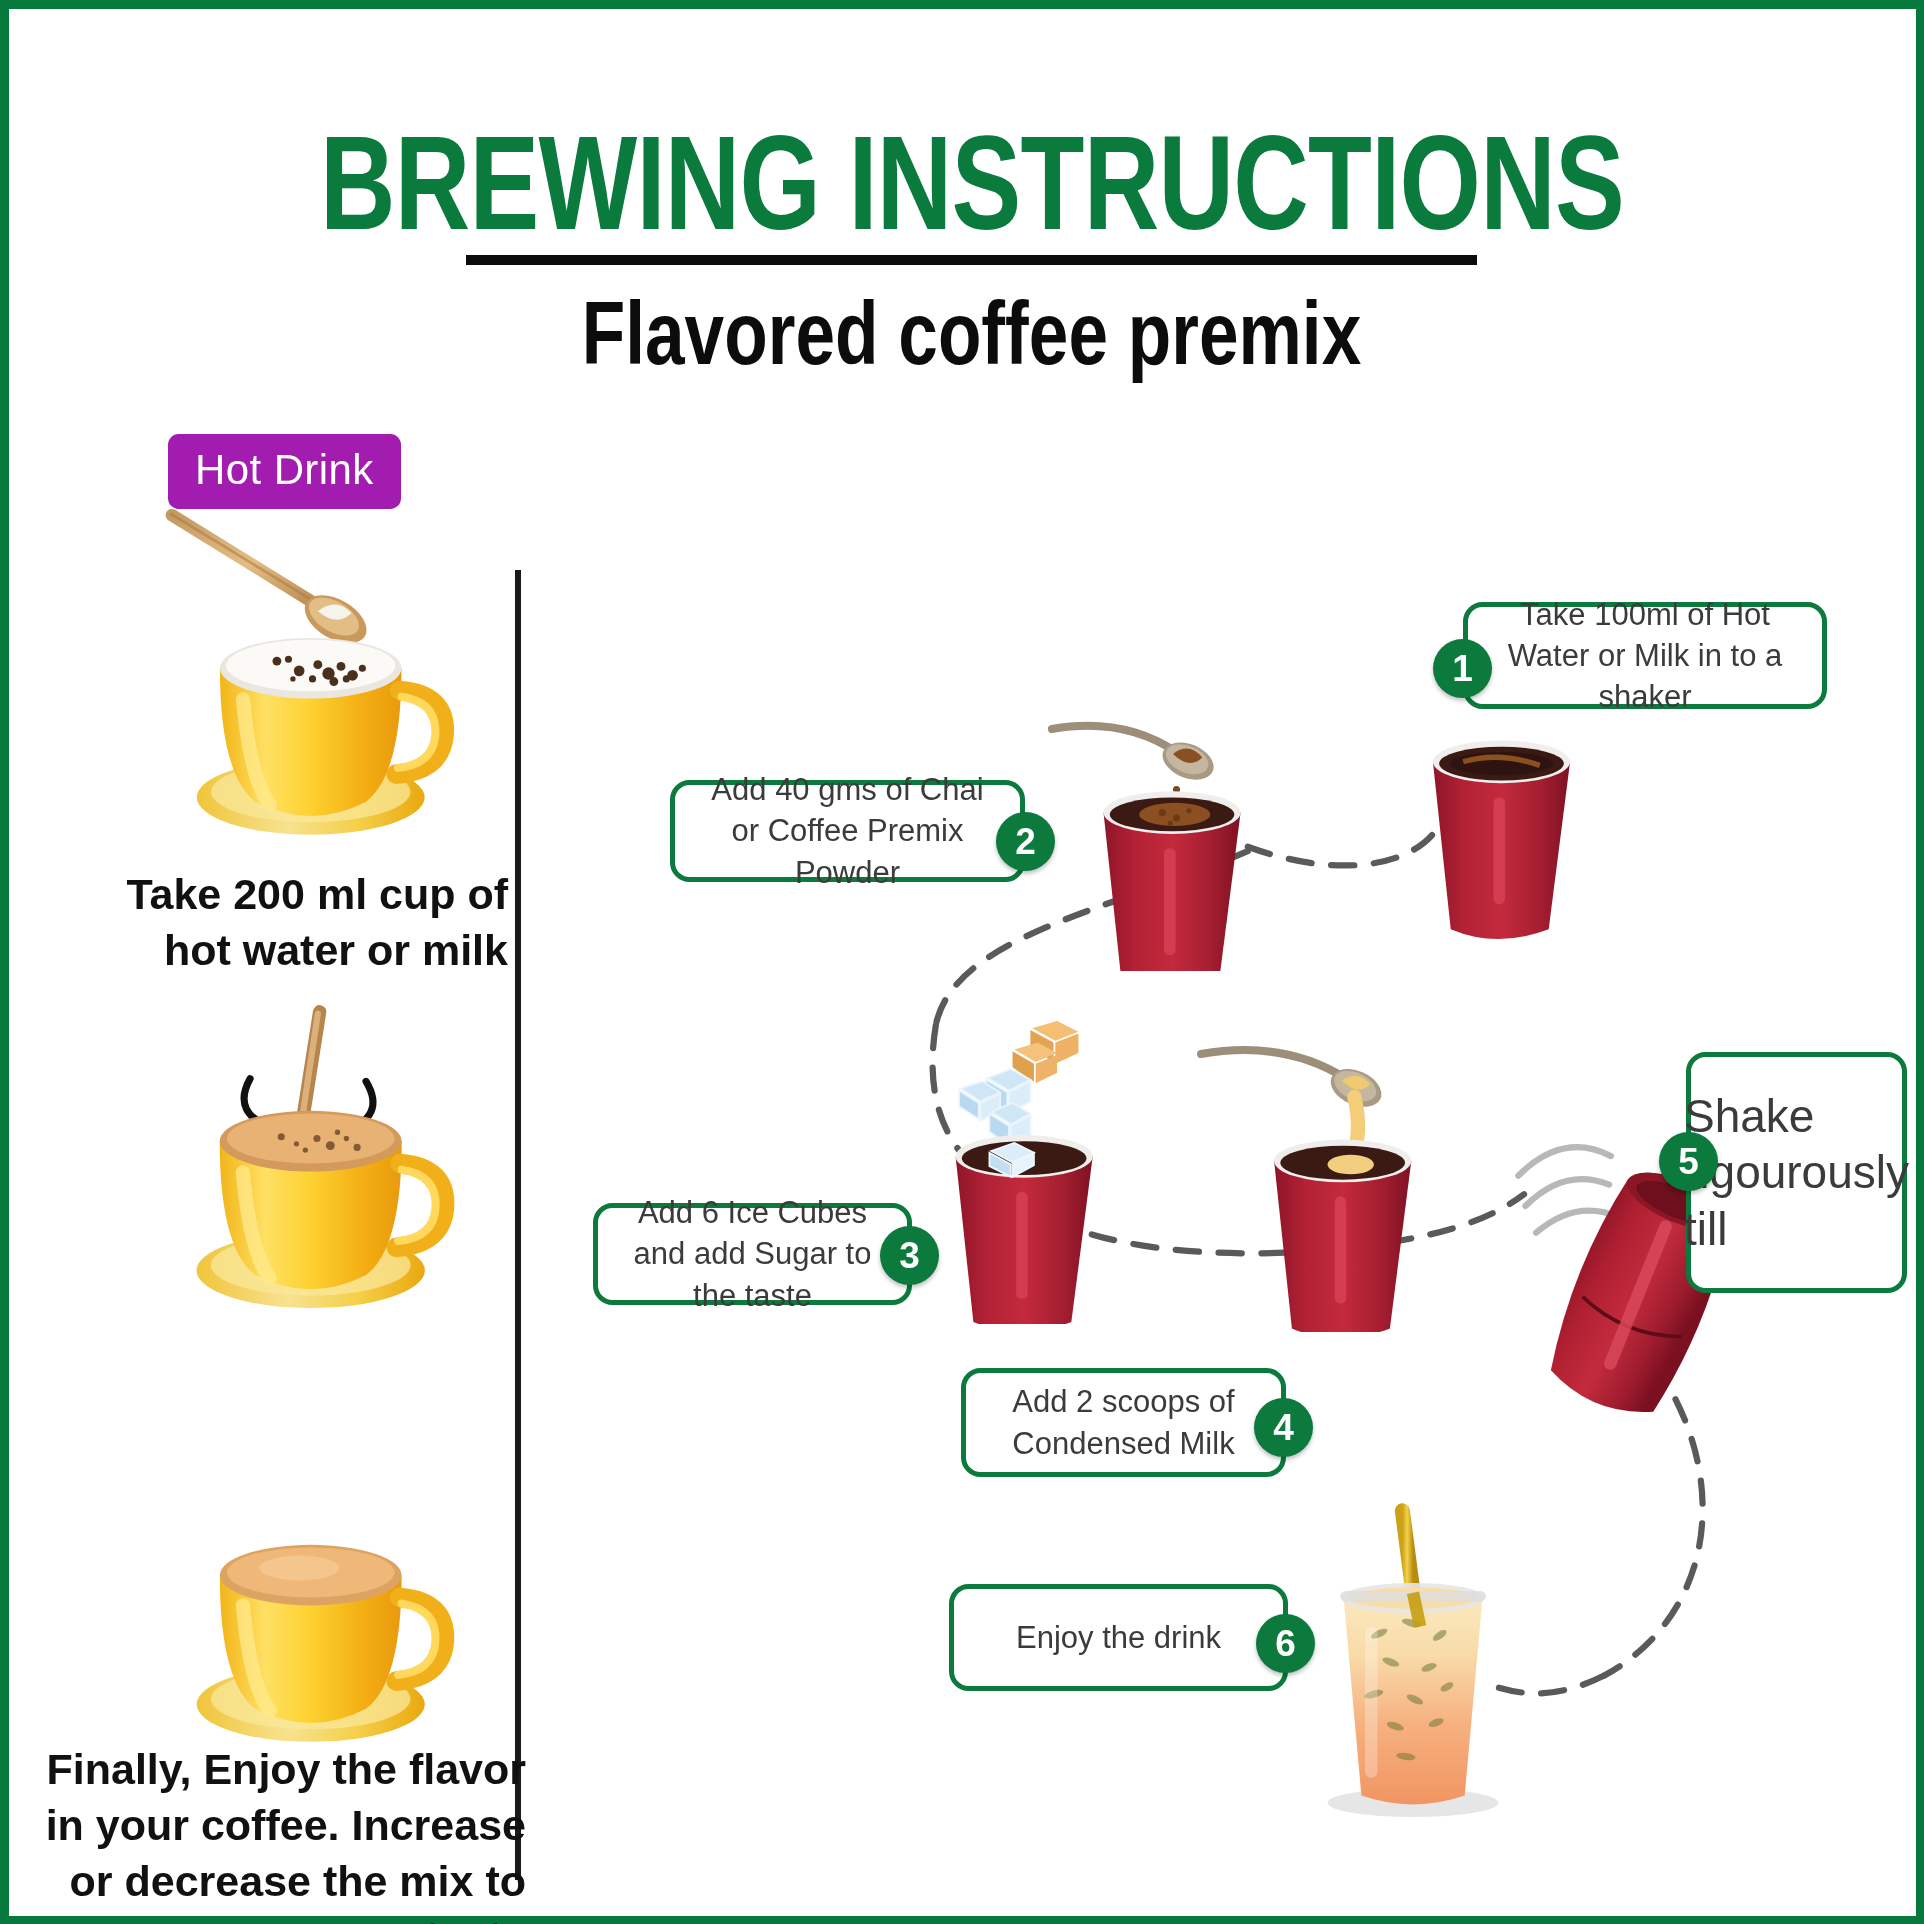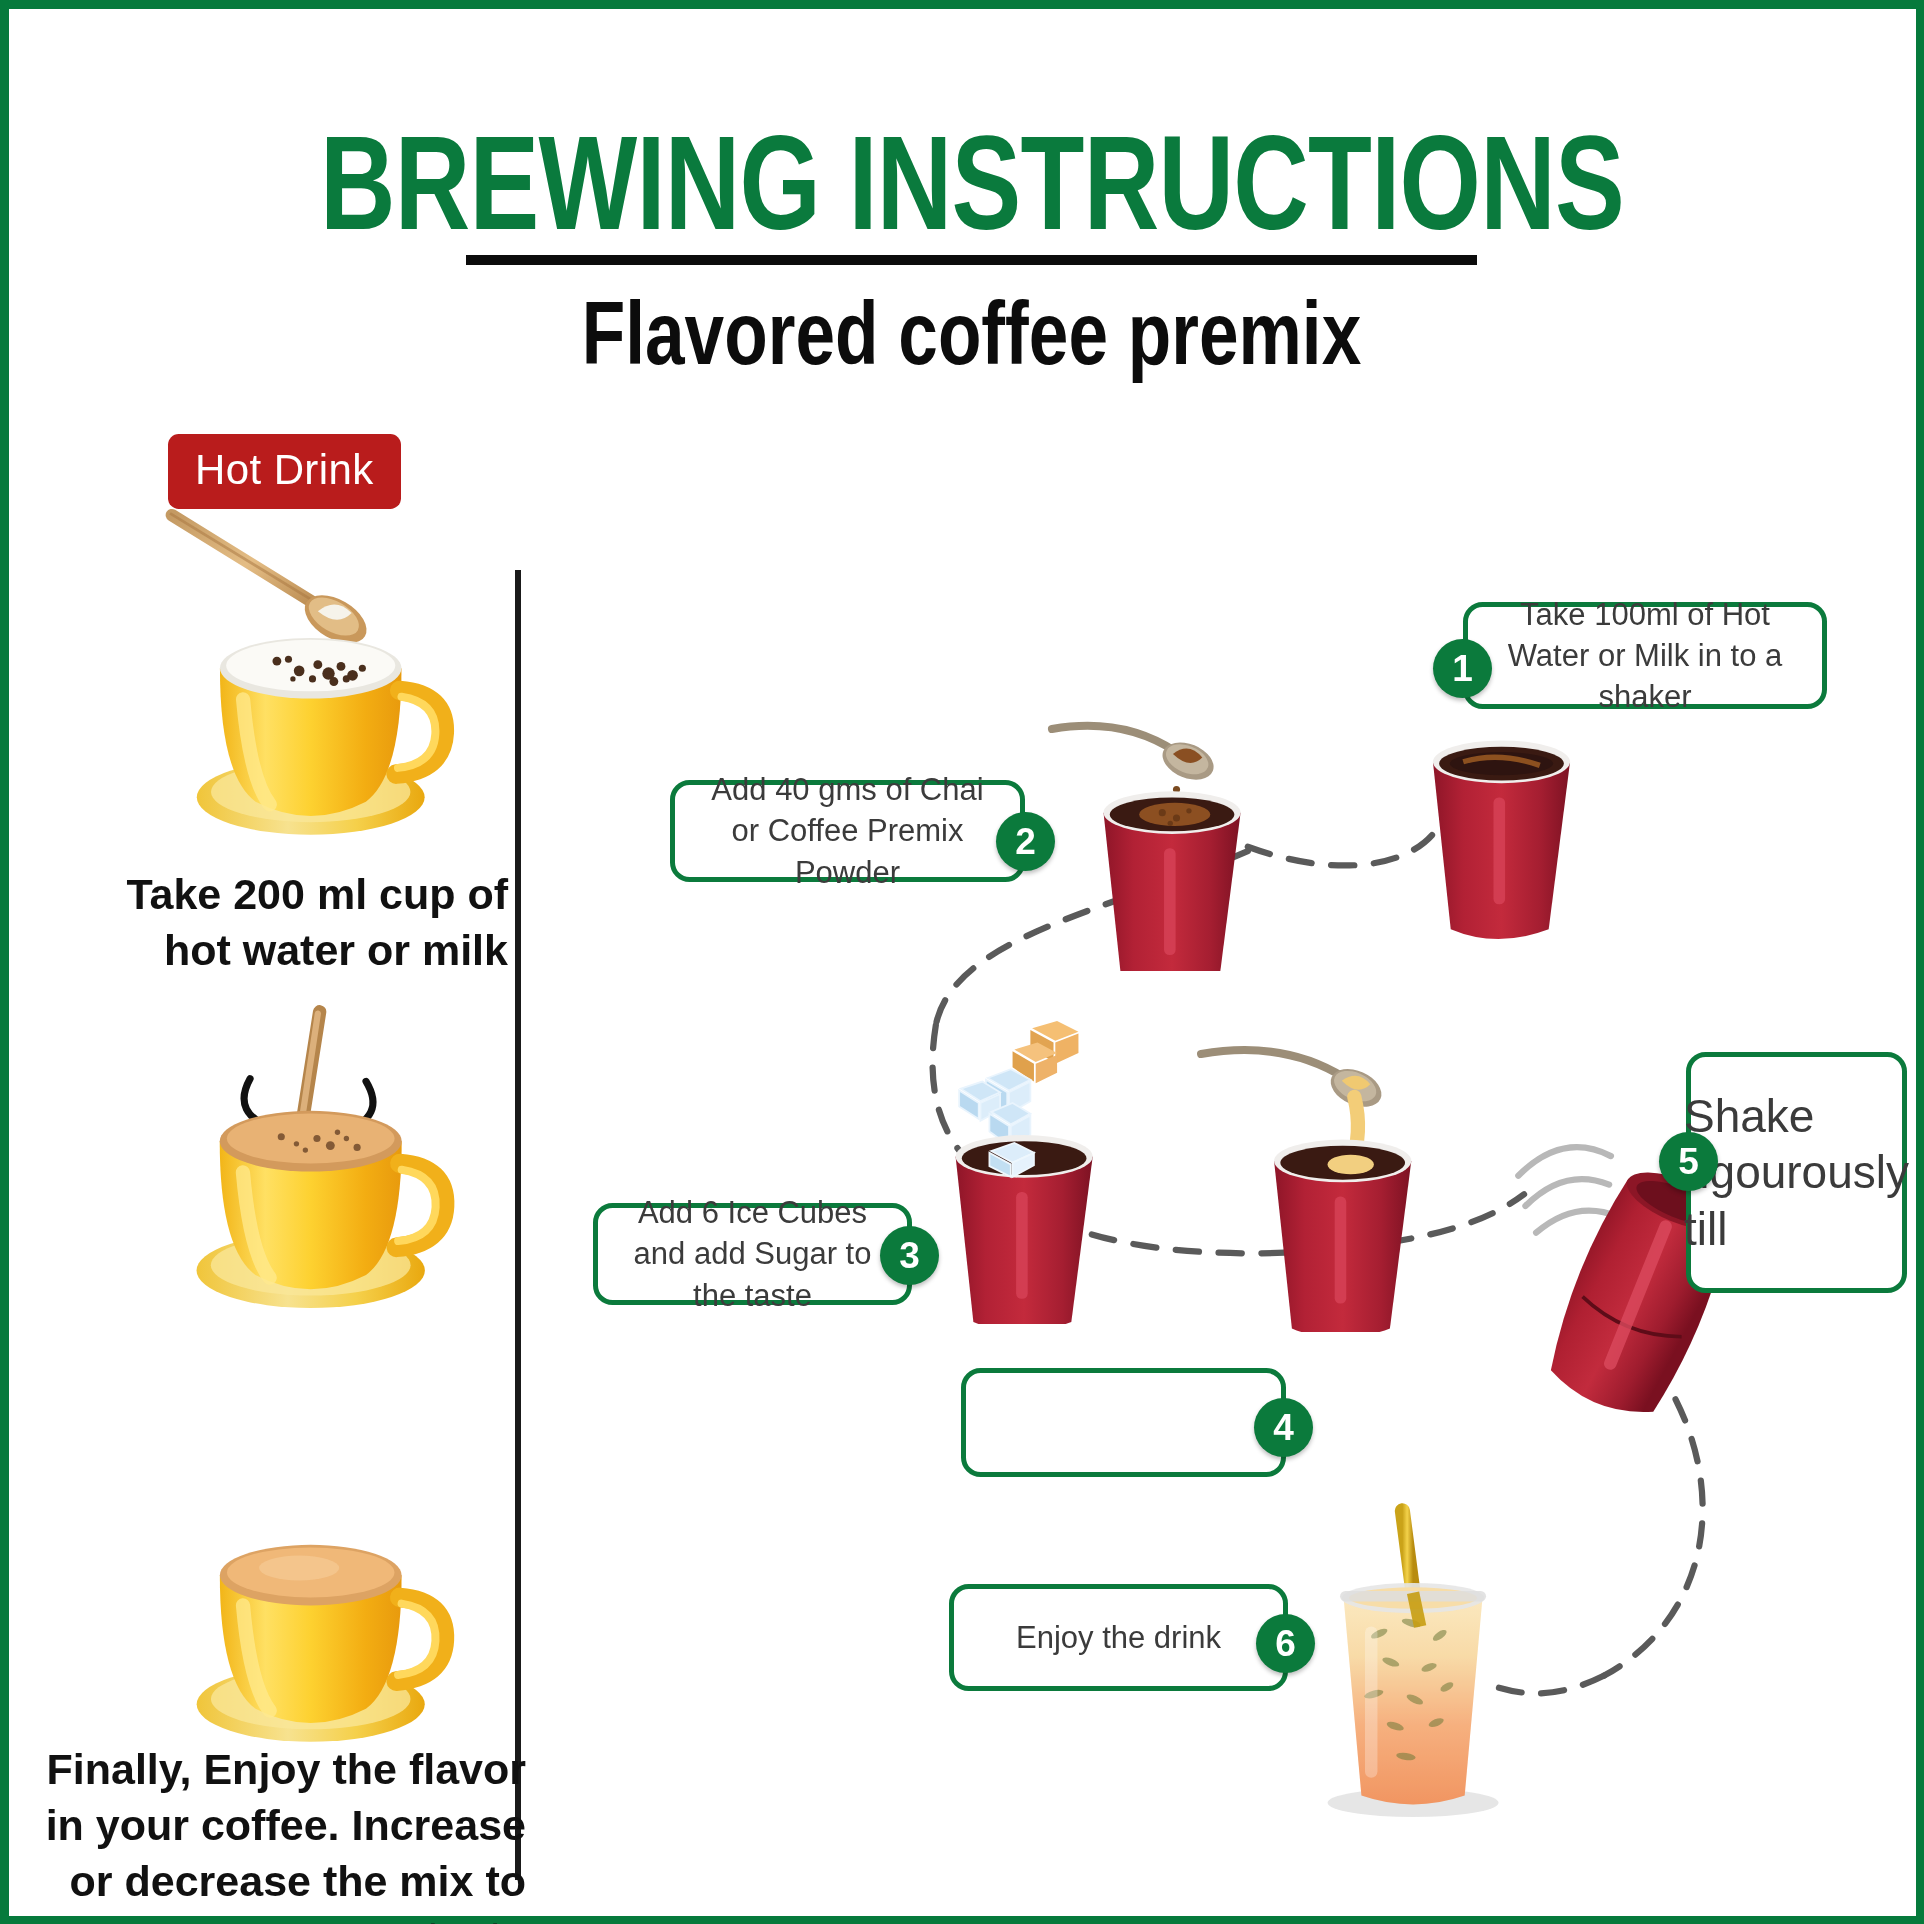--- a/index.html
+++ b/index.html
@@ -31,21 +31,21 @@
     color:#0c0c0c;
     transform:scaleX(0.80);
     margin-top:19.6px;
     white-space:nowrap;
     line-height:1.1;
   }
 
   
   .badge{
     position:absolute;
-    background:#b91c1c;
+    background:#a21caf;
     color:#ffffff;
     border-radius:10.7px;
     font-size:42px;
     font-weight:500;
     padding:11.6px 27px 15px 27px;
     letter-spacing:0.4px;
     white-space:nowrap;
   }
   #badge-hot{left:159px;top:425px;}
   #badge-cold{left:1174px;top:436px;}
@@ -418,20 +418,21 @@
     <div class="ctext">Add 40 gms of Chai or Coffee Premix Powder</div>
   </div>
 
   <div class="callout" id="c3">
     <div class="numcircle">3</div>
     <div class="ctext">Add 6 Ice Cubes and add Sugar to the taste</div>
   </div>
 
   <div class="callout" id="c4">
     <div class="numcircle">4</div>
+    <div class="ctext">Add 2 scoops of Condensed Milk</div>
   </div>
 
   <div class="callout" id="c5">
     <div class="numcircle">5</div>
     <div class="ctext">Shake rigourously till</div>
   </div>
 
   <div class="callout" id="c6">
     <div class="numcircle">6</div>
     <div class="ctext">Enjoy the drink</div>

